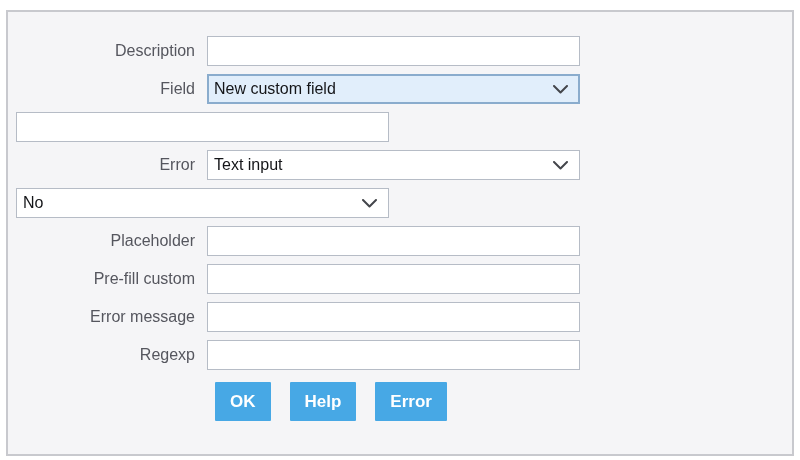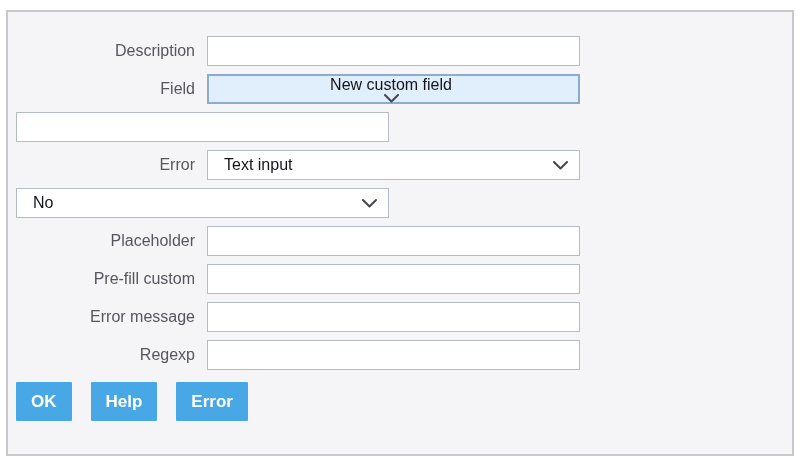--- a/index.html
+++ b/index.html
@@ -56,41 +56,41 @@
     font-size: 16px;
     color: #17181a;
     outline: none;
   }
   .sel {
     background: #ffffff;
     border: 1px solid var(--input-border, #b6bcc6);
     display: flex;
     align-items: center;
     justify-content: space-between;
-    padding: 0 11px 0 16px;
+    padding: 0 11px 0 6px;
     cursor: default;
   }
   .sel .val {
     font-size: 16px;
     color: #141518;
     white-space: nowrap;
   }
   .sel.highlight {
     background: var(--highlight-bg, #e1eefb);
     border: 2px solid var(--highlight-border, #8aaccd);
     padding: 0 10px 0 5px;
-    flex-direction: column;
   }
   .chev {
     flex: none;
     display: block;
   }
   .btn-row {
     display: flex;
     gap: 19px;
+    margin-left: 199px;
     margin-top: 12px;
   }
   .btn {
     height: 39px;
     padding: 0 15px;
     background: var(--accent, #47a8e5);
     color: #ffffff;
     border: none;
     border-radius: 1px;
     font-family: "Liberation Sans", sans-serif;

